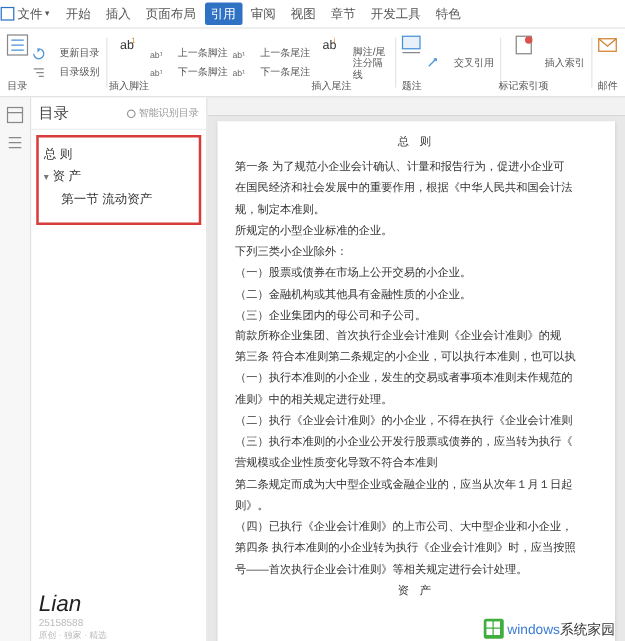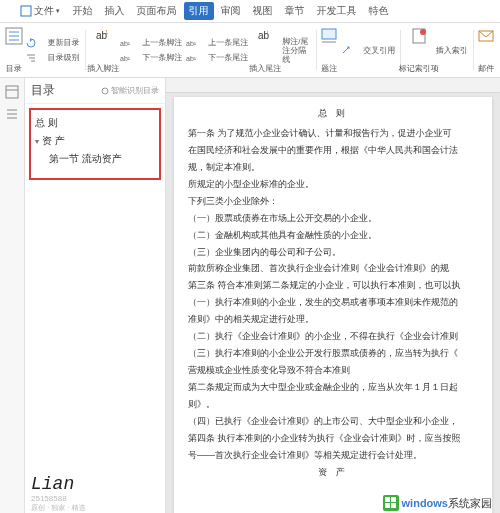--- a/index.html
+++ b/index.html
@@ -1,45 +1,45 @@
 <!DOCTYPE html>
 <html><head>
 <meta charset="utf-8">
 <style>
 html,body{margin:0;padding:0;width:500px;height:513px;font-family:"Microsoft YaHei",Arial,sans-serif;background:#f5f5f5;overflow:hidden;font-size:10px;color:#333}
-.menubar{height:22px;background:#fff;border-bottom:1px solid #e0e0e0;display:flex;align-items:center;padding:0 20px;font-size:10px;color:#555}
+.menubar{height:22px;background:#fff;border-bottom:1px solid #e0e0e0;display:flex;align-items:center;padding:0 0;font-size:10px;color:#555}
 .menubar .doc{display:flex;align-items:center;gap:2px;margin-right:8px}
 .menubar .tabs{display:flex;gap:2px}
 .menubar .tab{padding:2px 5px;cursor:pointer}
 .menubar .tab.active{background:#2f72c4;color:#fff;border-radius:2px}
 .toolbar{height:50px;background:#fff;border-bottom:1px solid #dcdcdc;display:flex;align-items:center;padding:2px 4px;font-size:9px;color:#555}
 .toolbar .big{display:flex;flex-direction:column;align-items:center;width:30px;height:46px;justify-content:space-between;gap:1px}
 .toolbar .ico{width:18px;height:18px;display:flex;align-items:center;justify-content:center}
 .toolbar .lbl{font-size:8px;line-height:9px;text-align:center;white-space:nowrap}
 .toolbar .small{display:flex;align-items:center;gap:12px;height:14px;padding:0 2px;font-size:8px;white-space:nowrap}
 .toolbar .sep{width:1px;height:40px;background:#e5e5e5;margin:0 3px}
 .toolbar .col{display:flex;flex-direction:column;gap:1px}
 .main{display:flex;height:441px}
 .gutter{width:24px;background:#f7f7f7;border-right:1px solid #e0e0e0;display:flex;flex-direction:column;align-items:center;gap:6px;padding-top:6px}
 .gutter .gi{width:16px;height:16px;display:flex;align-items:center;justify-content:center;color:#777;font-size:11px}
 .sidebar{width:140px;background:#fff;border-right:1px solid #e0e0e0;display:flex;flex-direction:column}
 .sidebar .title{display:flex;align-items:center;justify-content:space-between;padding:4px 6px;font-size:12px;color:#444;border-bottom:1px solid #eee}
 .sidebar .title .smart{font-size:8px;color:#999;display:flex;align-items:center;gap:2px}
 .sidebar .outline{border:2px solid #d93a3a;margin:4px;padding:4px;font-size:10px;color:#333;min-height:60px}
 .sidebar .outline .itm{padding:2px 0;display:flex;align-items:center;gap:3px}
 .sidebar .logo{margin-top:auto;padding:6px;font-size:9px;color:#666}
-.sidebar .logo .brand{font-family:Liberation Mono, monospace;font-size:18px;font-style:italic;color:#222}
+.sidebar .logo .brand{font-family:Liberation Sans, sans-serif;font-size:18px;font-style:italic;color:#222}
 .editor{flex:1;background:#e8e8e8;overflow:hidden;position:relative}
 .ruler{height:14px;background:#f2f2f2;border-bottom:1px solid #d8d8d8}
 .page{background:#fff;margin:4px 8px;height:420px;box-shadow:0 1px 3px rgba(0,0,0,.15);padding:8px 14px;font-size:9px;line-height:1.55;color:#333;overflow:hidden}
 .page .h1{text-align:center;letter-spacing:3px;margin:2px 0 6px}
 .page p{margin:3px 0}
 .watermark{position:absolute;right:8px;bottom:8px;display:flex;align-items:center;gap:3px;font-size:11px;color:#333}
 .watermark .wlogo{width:16px;height:16px;background:#3fae3f;display:flex;align-items:center;justify-content:center;color:#fff;font-size:10px;border-radius:2px}
-.watermark .win{color:#3a7bd5;font-weight:bold}
+.watermark .win{color:#3a7bd5;font-weight:normal}
 svg{display:block}
 </style>
 </head>
 <body>
 
 <div class="menubar">
   <div class="doc">
     <span>
         <svg width="12" height="12">
           <rect x="1" y="1" width="10" height="10" fill="#fff" stroke="#2f72c4"></rect>

